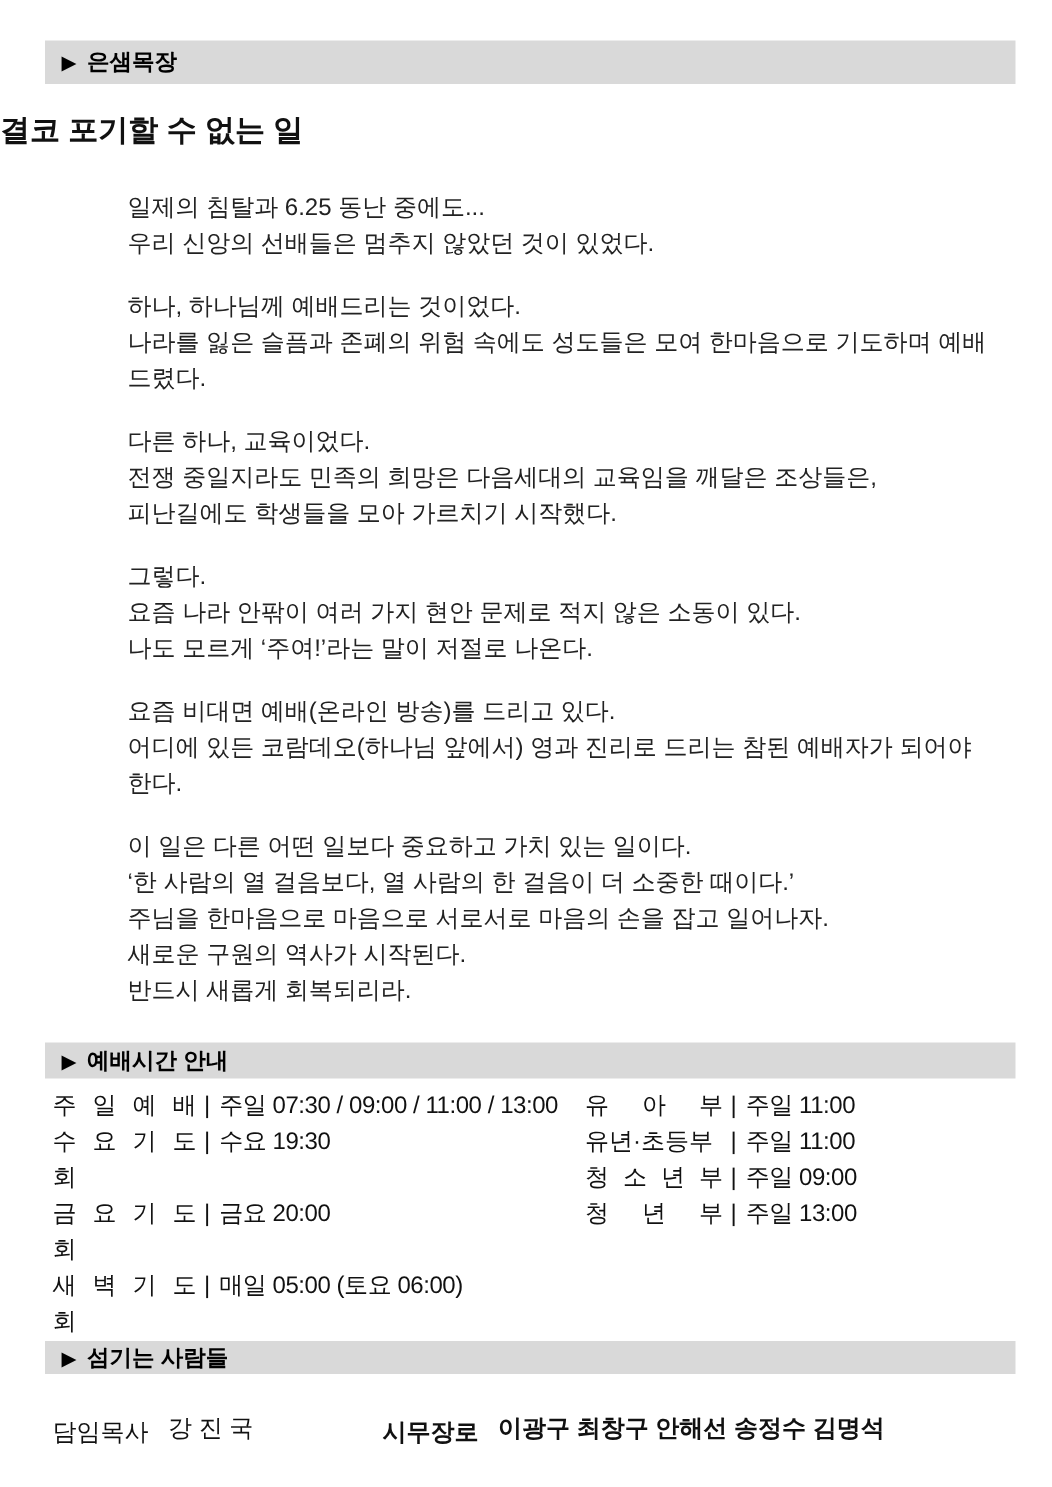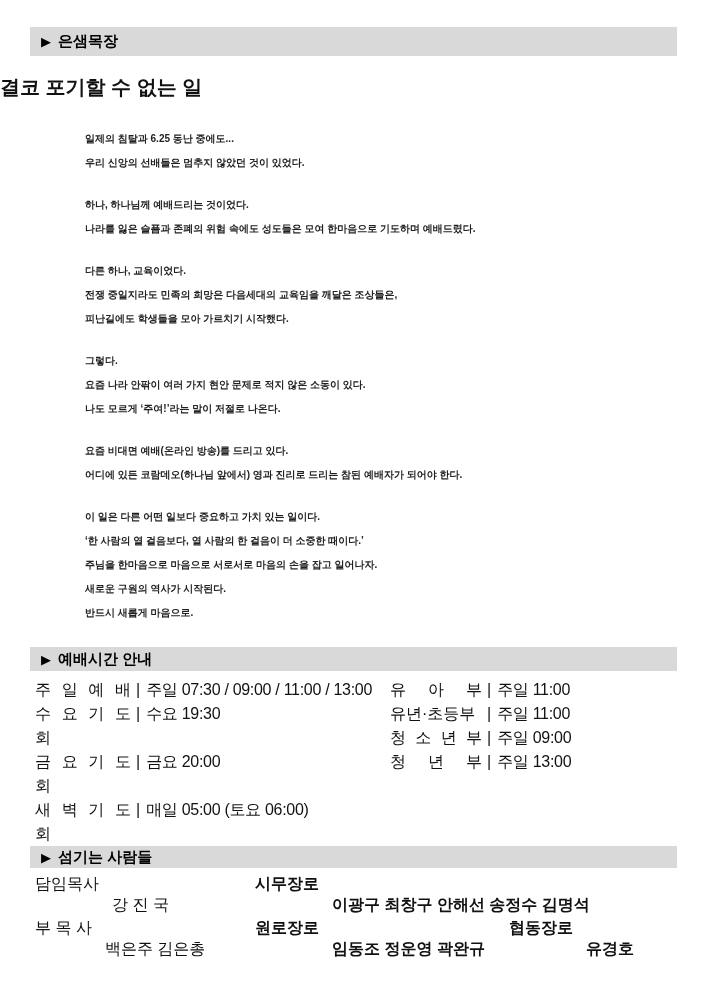--- a/index.html
+++ b/index.html
@@ -14,42 +14,42 @@
     font-weight:bold;font-size:15px;color:#000;
   }
   .bar .marker{font-size:13px;margin-right:7px;line-height:1;}
   #bar-farm{margin-top:27px;height:29px;}
   #bar-worship{margin-top:22px;height:24px;}
   #bar-people{margin-top:0;height:22px;}
   
   .article-title{
     text-align:left;font-size:20px;font-weight:bold;margin-top:18px;line-height:26px;color:#111;
   }
-  .body-text{margin:27px 40px 0 85px;font-size:10px;line-height:24px;color:#222;font-weight:bold;}
+  .body-text{margin:27px 40px 0 85px;font-size:16px;line-height:24px;color:#222;}
   .body-text p{margin:0 0 18px 0;}
   .ln{display:block;white-space:pre-wrap;}
   
   .schedule{margin:7px 24px 0 35px;display:flex;font-size:16px;line-height:24px;color:#111;}
   .sched-col-left{width:355px;flex:none;}
   .sched-col-right{flex:1;}
   .sched-row{display:flex;align-items:flex-start;}
   .sched-label{
     display:inline-block;flex:none;text-align:justify;-moz-text-align-last:justify;
     text-align-last:justify;white-space:normal;
   }
   .sched-col-left .sched-label{width:96px;}
   .sched-col-right .sched-label{width:92px;}
   .sched-sep{flex:none;margin:0 6px 0 5px;}
   .sched-value{flex:none;white-space:pre;letter-spacing:-0.3px;}
   
   .staff{margin:4px 24px 0 35px;font-size:16px;line-height:23px;color:#111;}
   .staff-row{display:flex;}
   .staff-cell-left{width:220px;flex:none;display:flex;}
   .staff-cell-right{flex:1;display:flex;font-weight:bold;}
-  .staff-role{white-space:pre;margin-right:13px;}
+  .staff-role{white-space:pre;margin-right:13px;margin-top:24px;}
   .staff-names{white-space:pre;margin-top:21px;}
   .staff-gap{display:inline-block;width:24px;}
 </style>
 </head>
 <body>
 
 <div class="page">
 
   <div class="bar" id="bar-farm">
     <span class="marker">▶</span>
@@ -79,21 +79,21 @@
     </p>
     <p>
       <span class="ln">요즘 비대면 예배(온라인 방송)를 드리고 있다.</span>
       <span class="ln">어디에 있든 코람데오(하나님 앞에서) 영과 진리로 드리는 참된 예배자가 되어야 한다.</span>
     </p>
     <p>
       <span class="ln">이 일은 다른 어떤 일보다 중요하고 가치 있는 일이다.</span>
       <span class="ln">‘한 사람의 열 걸음보다, 열 사람의 한 걸음이 더 소중한 때이다.’</span>
       <span class="ln">주님을 한마음으로 마음으로 서로서로 마음의 손을 잡고 일어나자.</span>
       <span class="ln">새로운 구원의 역사가 시작된다.</span>
-      <span class="ln">반드시 새롭게 마음으로.</span>
+      <span class="ln">반드시 새롭게 회복되리라.</span>
     </p>
   </div>
 
   <div class="bar" id="bar-worship">
     <span class="marker">▶</span>
     <span>예배시간 안내</span>
   </div>
 
   <div class="schedule">
     <div class="sched-col-left">

